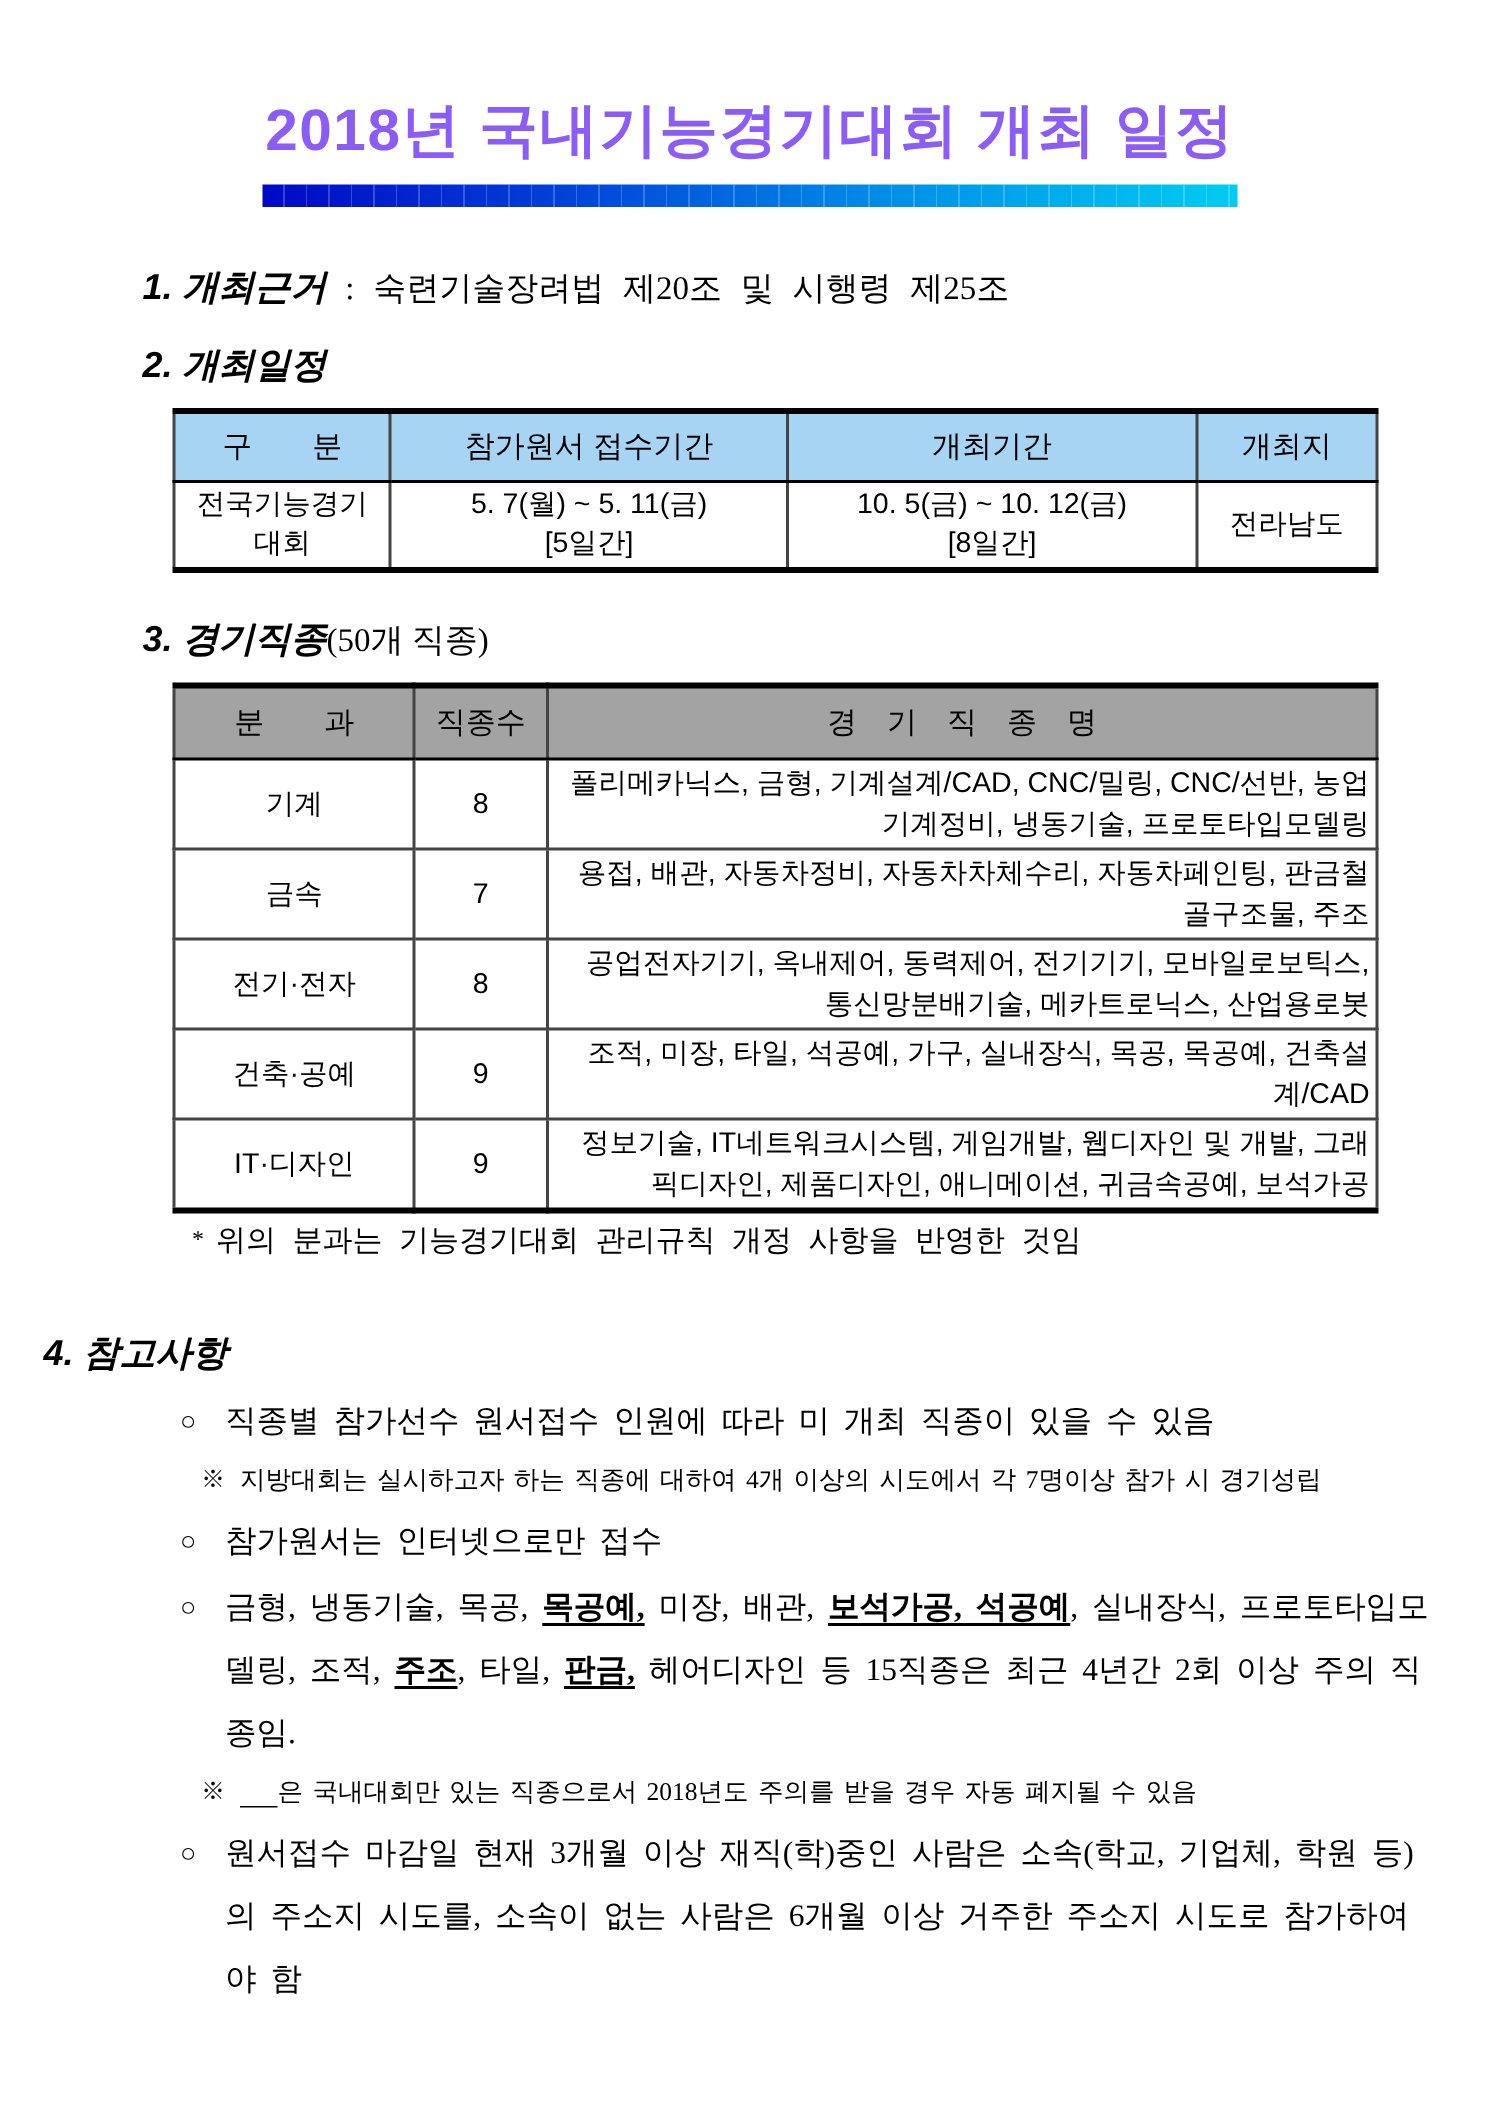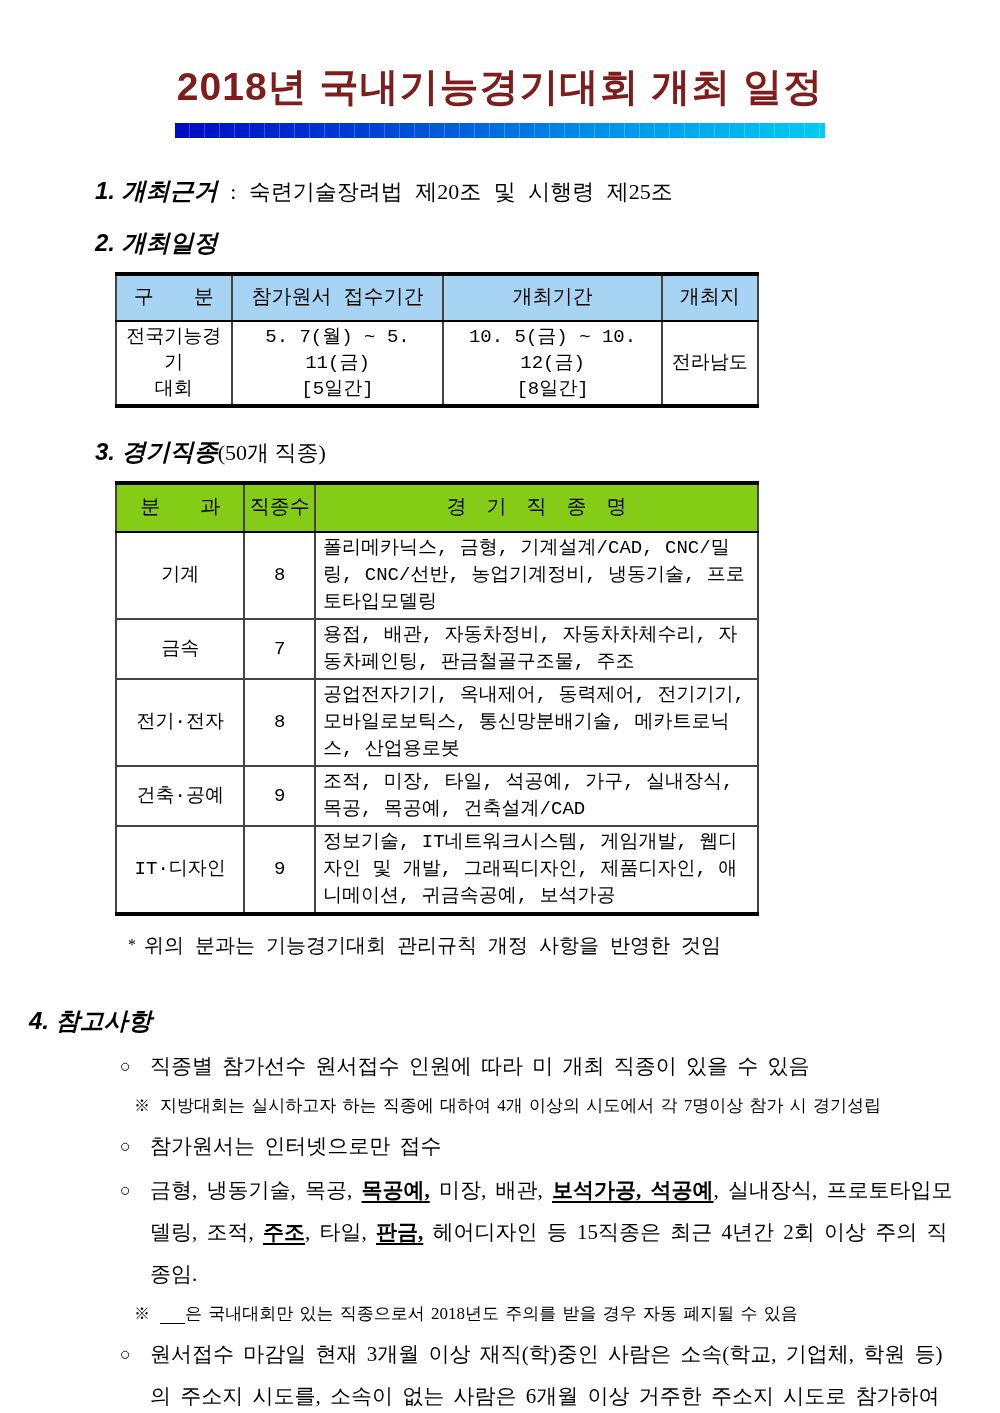--- a/index.html
+++ b/index.html
@@ -13,21 +13,21 @@
     color:#000;
   }
   
   .doc-title{
     margin:60px 0 0 0;
     text-align:center;
     font-family:"Liberation Sans","DejaVu Sans",sans-serif;
     font-weight:900;
     font-size:39px;
     letter-spacing:1px;
-    color:#7f1d1d;
+    color:#8b5cf6;
   }
   .title-bar{
     width:650px;height:15px;
     margin:9px auto 0 auto;
     background:
       repeating-linear-gradient(90deg, rgba(255,255,255,0) 0 14px, rgba(255,255,255,.22) 14px 15px),
       linear-gradient(90deg,#0009c4 0%,#0040d8 30%,#0090e8 65%,#00ccf2 100%);
   }
   
   .sec{margin:0 0 0 95px;font-size:22px;}
@@ -38,37 +38,37 @@
   .sec .sec-suffix{font-weight:400;font-size:22px;}
   .sec .sec-body{font-size:22px;word-spacing:7px;}
   .sec1{margin-top:37px;}
   .sec2{margin-top:20px;}
   .sec3{margin-top:28px;}
   .sec4{margin-top:46px;margin-left:29px;}
   
   table{
     border-collapse:collapse;
     margin:13px 0 0 115px;
-    width:644px;
+    width:804px;
     table-layout:fixed;
-    font-family:Liberation Mono, monospace;
+    font-family:Liberation Sans, sans-serif;
     font-size:19px;
   }
   table{border-top:4px solid #000;border-bottom:4px solid #000;}
   th,td{border:2px solid #444;padding:2px 4px;line-height:26px;}
   thead th{border-bottom:2px solid #000;font-weight:400;}
   .schedule-table thead th{background:#a8d4f4;height:40px;font-size:20px;}
-  .trades-table  thead th{background:#84cc16;height:42px;font-size:20px;}
+  .trades-table  thead th{background:#a3a3a3;height:42px;font-size:20px;}
   .schedule-table td{text-align:center;height:52px;}
   .trades-table td{height:54px;line-height:27px;}
   .trades-table td.c{text-align:center;}
-  .trades-table td.l{text-align:left;padding-left:7px;padding-right:4px;}
+  .trades-table td.l{text-align:right;padding-left:7px;padding-right:4px;}
   
   .footnote{
-    margin:16px 0 0 128px;
+    margin:4px 0 0 128px;
     font-size:20px;word-spacing:6px;
   }
   .footnote .fmark{font-size:16px;vertical-align:2px;margin-right:8px;}
   
   .notes{margin:8px 0 0 0;}
   .note-item{display:flex;align-items:flex-start;}
   .note-item.circle{
     margin:2px 40px 2px 120px;
     font-size:21px;line-height:42px;word-spacing:4px;
   }

